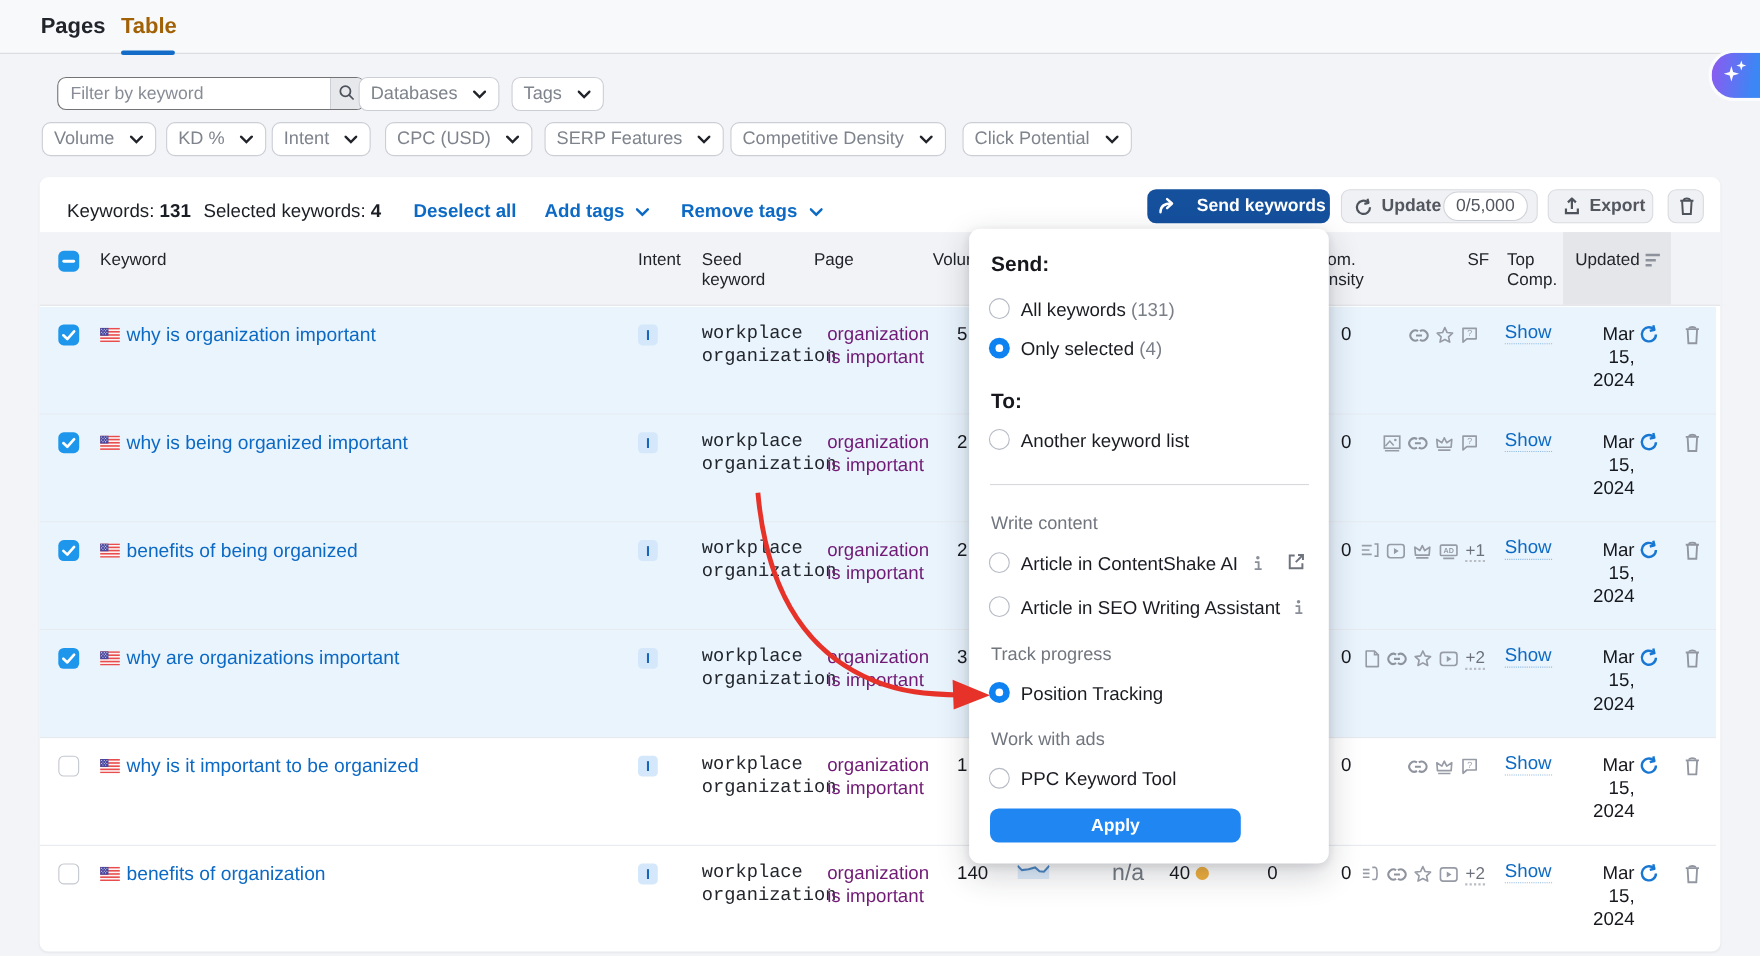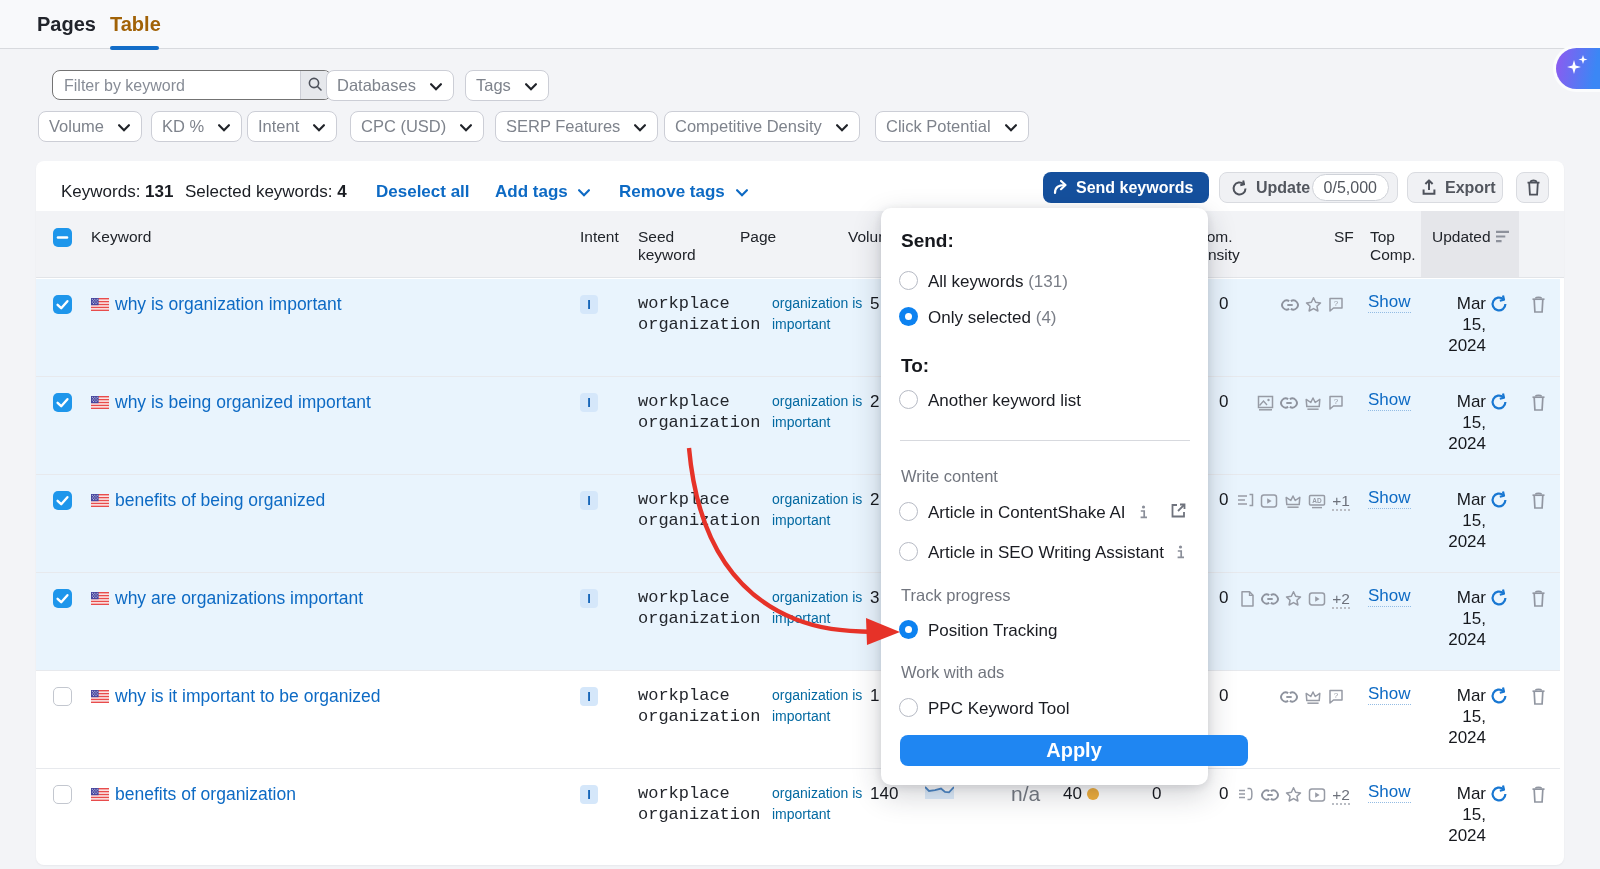--- a/index.html
+++ b/index.html
@@ -24,40 +24,40 @@
 .updcell { position:absolute; left:1385px; top:0; width:98px; height:66px; background:#e5e6ea; }
 .row { position:absolute; left:0; width:1524px; height:98px; border-bottom:1px solid #e7e9ed; }
 .rowsel { background:#e9f4fd; }
 .cb { position:absolute; left:17px; top:16px; width:19px; height:19px; border-radius:5px; }
 .cb-on { background:#1e96eb; }
 .cb-off { background:#fff; border:1px solid #c3c7cf; }
 .flag { position:absolute; left:55px; top:19px; width:18px; height:13px; }
 .kw { position:absolute; left:79px; top:14px; font-size:17.5px; line-height:23px; color:#0d6ac4; }
 .intent { position:absolute; left:544px; top:16px; width:18px; height:19px; background:#d5e7fa; border-radius:4px; color:#1766b8; font-weight:700; font-size:13px; text-align:center; line-height:19px; }
 .seed { position:absolute; left:602px; top:14px; width:100px; font-size:17px; line-height:21px; color:#23262c;font-family:Liberation Mono, monospace; }
-.page { position:absolute; left:736px; top:14px; width:100px; font-size:14px; line-height:21px; color:#0369a1; }
+.page { position:absolute; left:716px; top:14px; width:100px; font-size:17px; line-height:21px; color:#701a75; }
 .vol { position:absolute; left:834px; top:14px; font-size:17px; line-height:21px; color:#16181d; }
 .com0 { position:absolute; left:1183px; top:14px; font-size:17px; line-height:21px; color:#16181d; }
 .sficons { position:absolute; top:17px; height:18px; }
 .plusn { font-size:15.5px; color:#6d717b; border-bottom:2px dotted #b9bcc3; }
 .show { position:absolute; left:1332px; top:12px; font-size:17px; line-height:21px; color:#0d6ac4; border-bottom:1.5px dotted #93bce4; }
 .datec { position:absolute; left:1368px; top:14px; width:82px; text-align:right; font-size:17px; line-height:21px; color:#16181d; }
 .refr { position:absolute; left:1453px; top:15px; }
 .trash { position:absolute; left:1494px; top:16px; }
 .popup { position:absolute; left:881px; top:208px; width:327px; height:577px; background:#fff; border-radius:10px; box-shadow:0 10px 30px rgba(30,34,50,.2), 0 2px 8px rgba(30,34,50,.12); z-index:40; }
 .ptitle { position:absolute; left:20px; font-size:19px; font-weight:700; color:#16181d; }
 .pgray { position:absolute; left:20px; font-size:16.5px; color:#71757e; }
 .pradio { position:absolute; left:18px; width:19px; height:19px; border-radius:50%; }
 .pr-off { background:#fff; border:1.5px solid #b6bac4; }
 .pr-on { background:#0d82f0; }
 .pr-on::after { content:""; position:absolute; left:6px; top:6px; width:7px; height:7px; border-radius:50%; background:#fff; }
 .plabel { position:absolute; left:47px; font-size:17px; color:#1a1c22; white-space:nowrap; }
 .pnum { color:#7a7e87; }
 .pdivider { position:absolute; left:19px; top:232px; width:290px; height:1px; background:#d7d9de; }
-.applybtn { position:absolute; left:19px; top:527px; width:348px; height:31px; background:#1f86f2; border-radius:8px; color:#fff; font-weight:700; font-size:20px; text-align:center; line-height:31px; }
+.applybtn { position:absolute; left:19px; top:527px; width:228px; height:31px; background:#1f86f2; border-radius:8px; color:#fff; font-weight:700; font-size:16px; text-align:center; line-height:31px; }
 .icn { display:inline-block; vertical-align:top; }
 </style>
 </head>
 <body>
 <div class="topbar">
   <div class="tab" style="left:37px; color:#21242b; font-weight:600;">Pages</div>
   <div class="tab" style="left:110px;">Table</div>
 </div>
 <div class="tabline"></div>
 <div class="aipill">
@@ -110,21 +110,21 @@
   <div class="toolbar-text" style="left:25px;">Keywords: <b>131</b></div>
   <div class="toolbar-text" style="left:149px;">Selected keywords: <b>4</b></div>
   <div class="toolbar-text blue-link" style="left:340px;">Deselect all</div>
   <div class="toolbar-text blue-link" style="left:459px;">Add tags <svg class="chev" viewBox="0 0 11 7" style="margin-left:6px;">
         <path d="M1 1 L5.5 5.5 L10 1" fill="none" stroke="#0d6ac4" stroke-width="2" stroke-linecap="round"></path>
       </svg></div>
   <div class="toolbar-text blue-link" style="left:583px;">Remove tags <svg class="chev" viewBox="0 0 11 7" style="margin-left:6px;">
         <path d="M1 1 L5.5 5.5 L10 1" fill="none" stroke="#0d6ac4" stroke-width="2" stroke-linecap="round"></path>
       </svg></div>
 
-  <div class="hbtn" style="left:1007px; width:166px; background:#15509d; color:#fff; line-height:31px; padding-left:33px;">Send keywords
+  <div class="hbtn" style="left:1007px; width:166px; background:#15509d; color:#fff; line-height:31px; padding-left:45px;">Send keywords
     <svg class="icn" width="20" height="18" viewBox="0 0 20 18" style="position:absolute; left:9px; top:6px;">
       <path d="M3 15 C3 8.5 7 7 12.5 7" fill="none" stroke="#fff" stroke-width="2.2" stroke-linecap="round"></path>
       <path d="M9 3 L13.5 7 L9 11.2" fill="none" stroke="#fff" stroke-width="2.2" stroke-linecap="round" stroke-linejoin="round"></path>
     </svg>
   </div>
   <div class="hbtn graybtn" style="left:1183px; width:179px; line-height:29px; padding-left:36px;">Update
     <svg class="icn" width="19" height="19" viewBox="0 0 19 19" style="position:absolute; left:10px; top:6px;">
       <path d="M15.5 9.5 a6 6 0 1 1 -2.0 -4.5" fill="none" stroke="#4e525b" stroke-width="2"></path>
       <path d="M13.2 1.6 L14.1 5.4 L10.3 6.3" fill="none" stroke="#4e525b" stroke-width="2" stroke-linejoin="round"></path>
     </svg>

